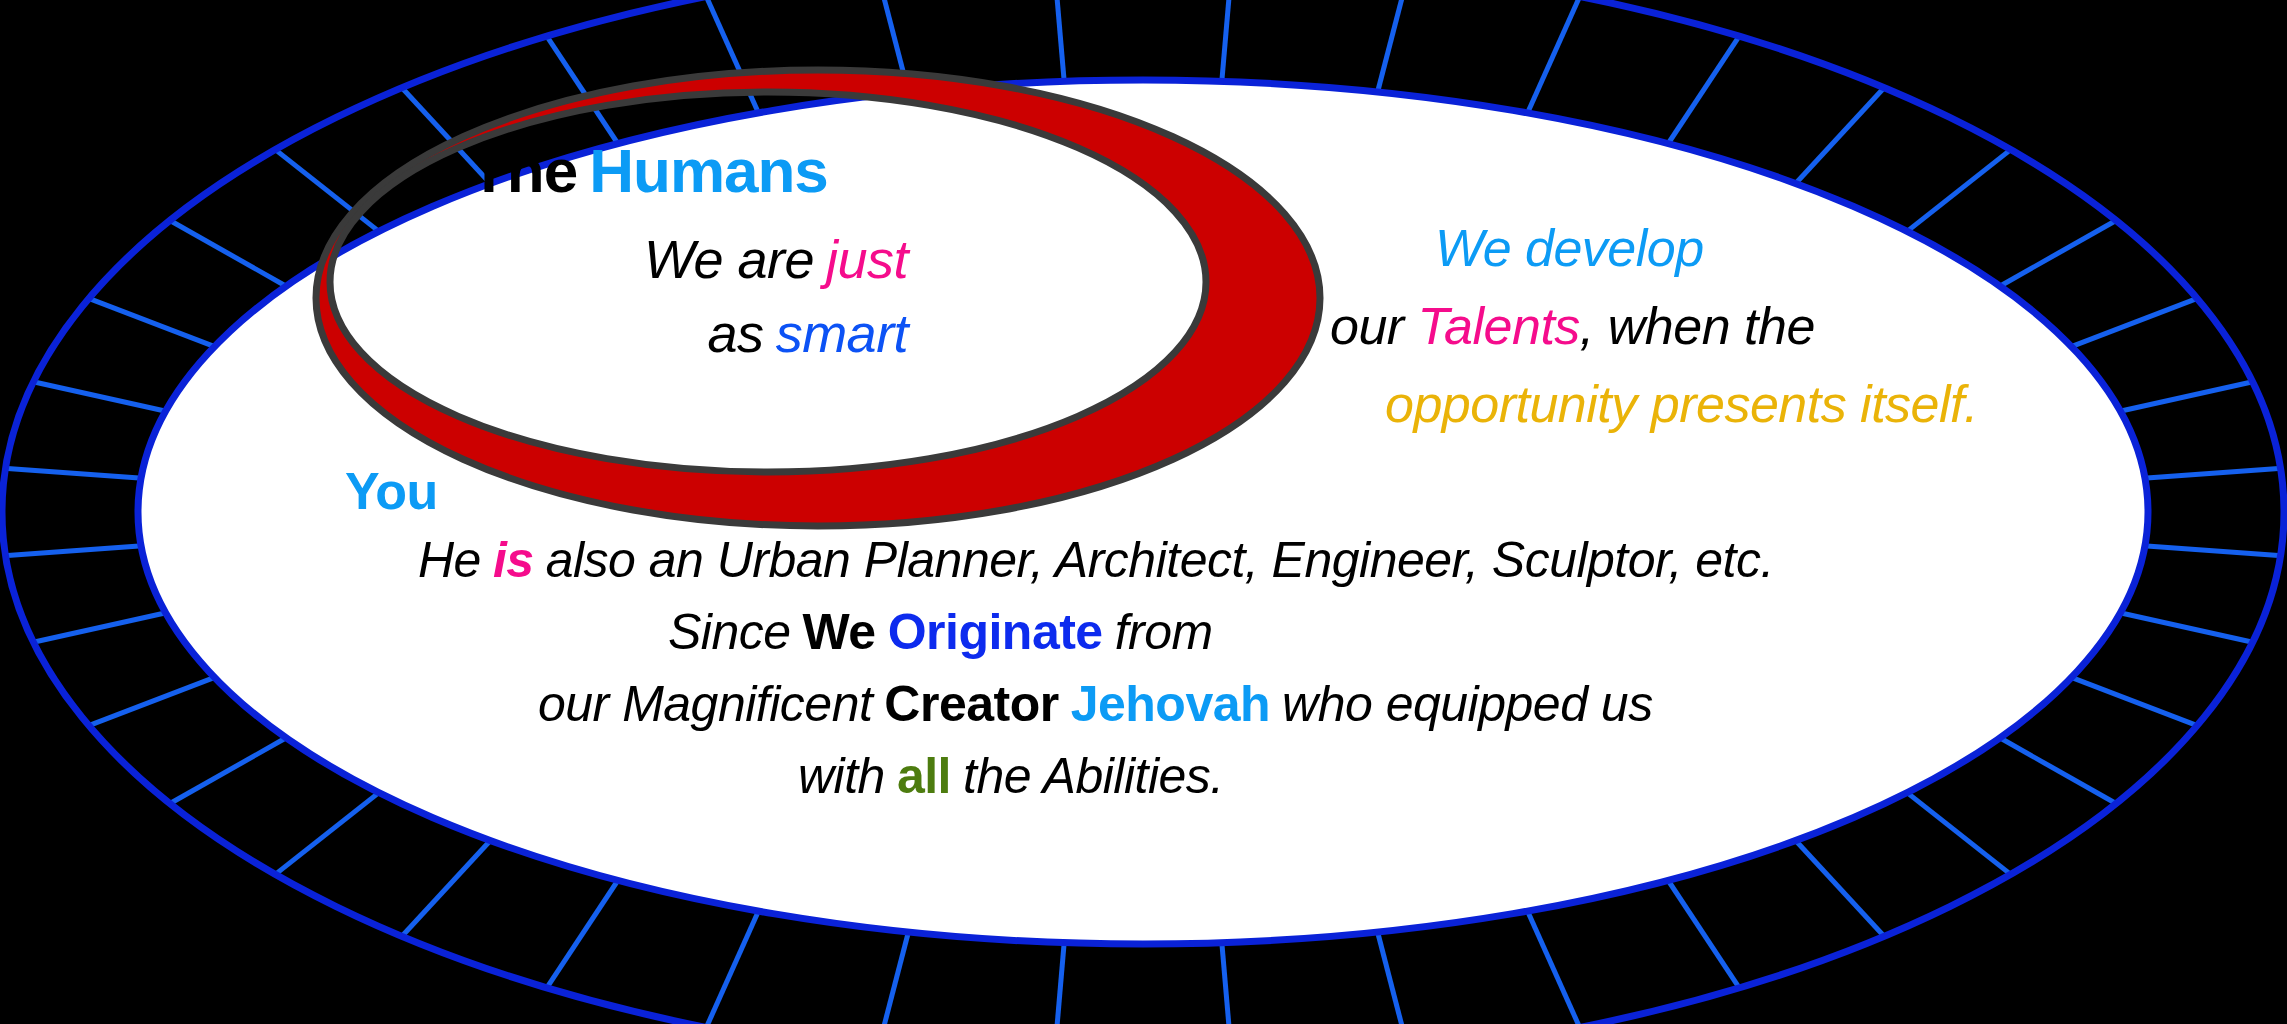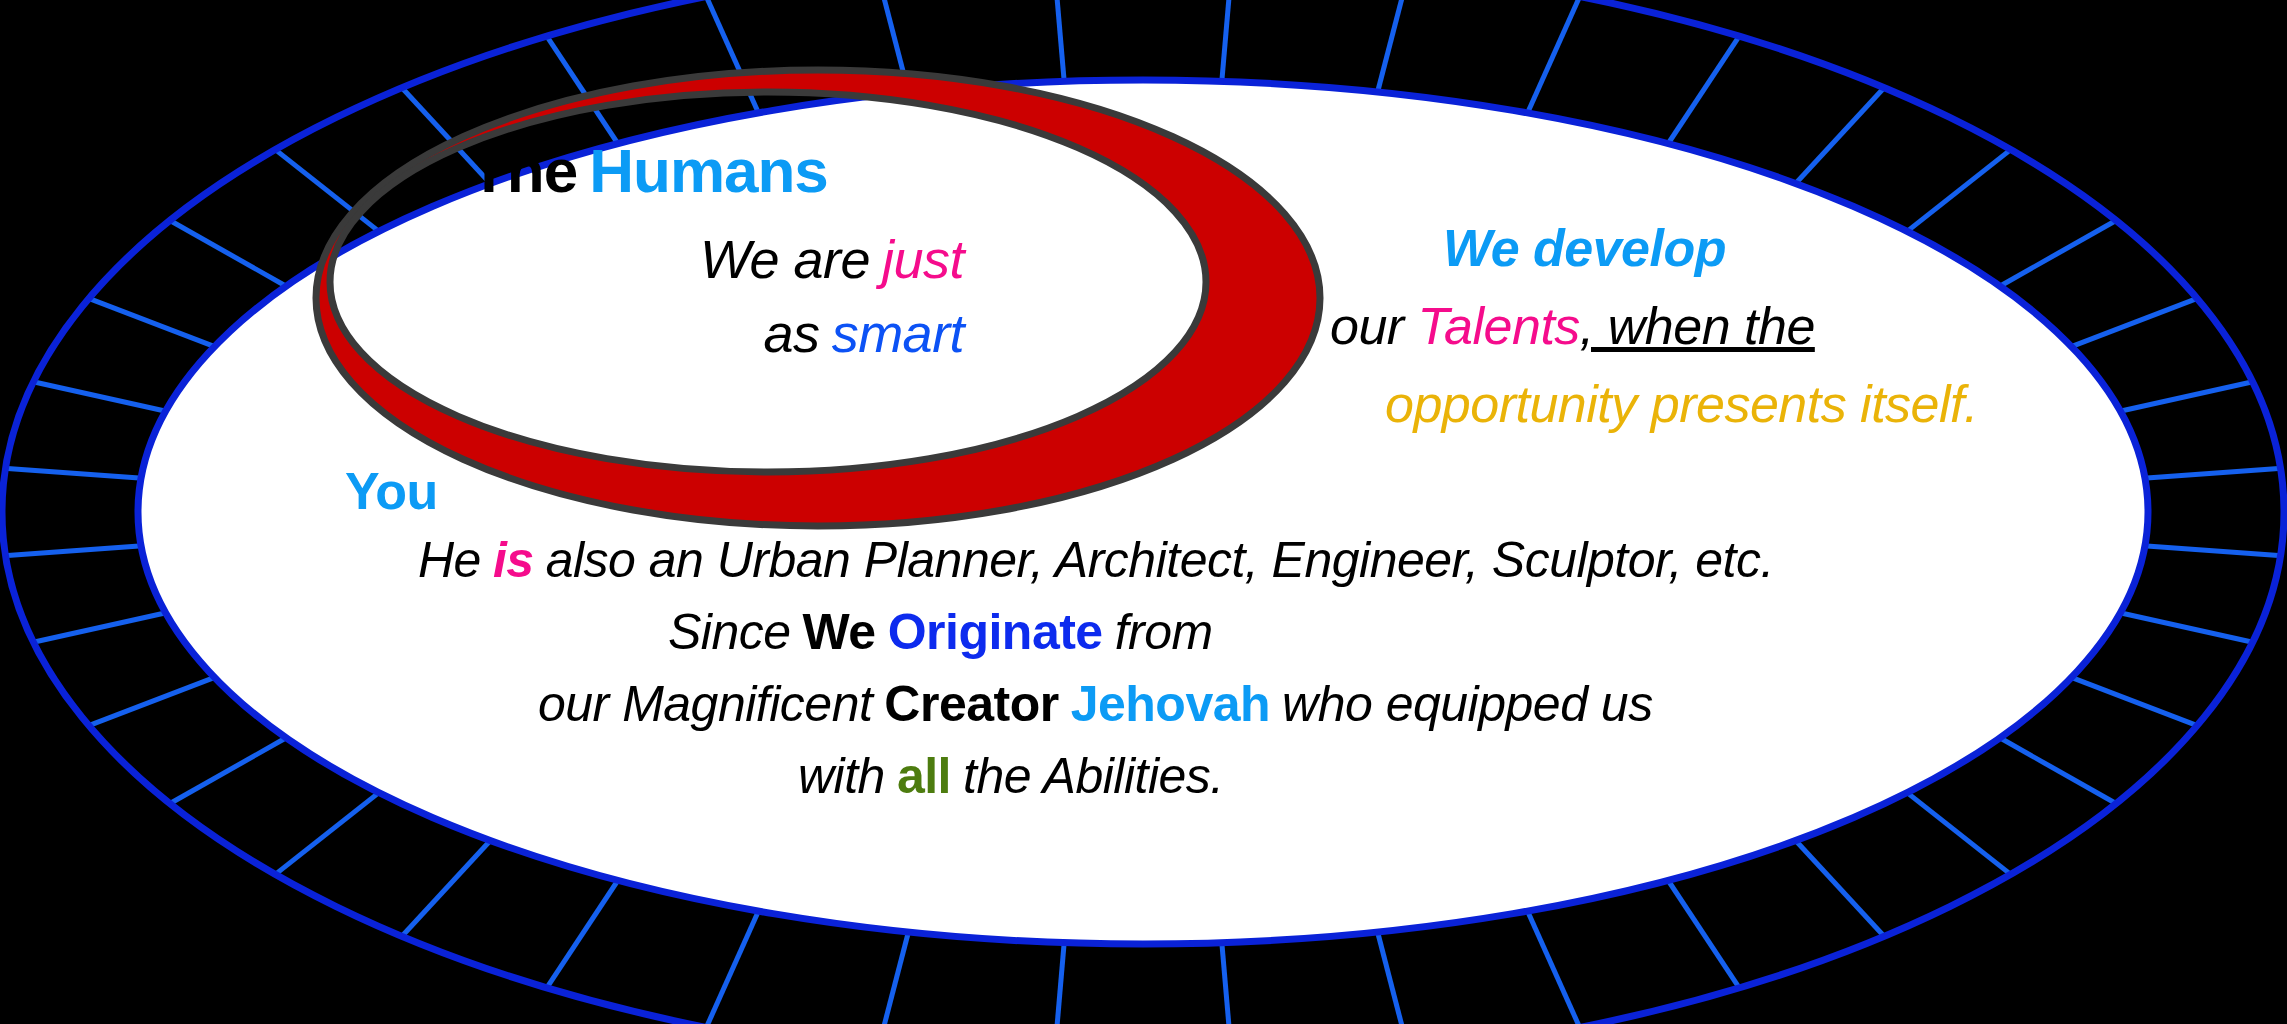--- a/index.html
+++ b/index.html
@@ -32,21 +32,21 @@
   .tblock { position: absolute; white-space: nowrap; }
   .tline  { white-space: nowrap; line-height: 1.0; }
 
   
   #title-block { left: 470px; top: 140px; }
   #title-line {
     font-size: 62px;
     font-weight: bold;
     letter-spacing: -1px;
   }
-  #smart-block { left: 700px; top: 232px; }
+  #smart-block { left: 644px; top: 232px; }
   .smart-line {
     font-size: 54px;
     font-style: italic;
     font-weight: normal;
     letter-spacing: -0.5px;
     text-align: right;
     margin-bottom: 20px;
   }
 
   
@@ -166,22 +166,22 @@
         <span>The</span><span class="sp"></span><span id="title-humans" style="color: rgb(12, 155, 245);">Humans</span>
       </div>
     </div>
 
     <div class="tblock" id="smart-block">
         <div class="tline smart-line" id="sl0"><span style="color: rgb(0, 0, 0);;font-style:italic;font-weight:normal;">We are</span><span class="sp"></span><span style="color: rgb(245, 12, 140);;font-style:italic;font-weight:normal;">just</span></div>
         <div class="tline smart-line" id="sl1"><span style="color: rgb(0, 0, 0);;font-style:italic;font-weight:normal;">as</span><span class="sp"></span><span style="color: rgb(12, 82, 245);;font-style:italic;font-weight:normal;text-align:right;">smart</span></div>
       </div>
 
     <div class="tblock" id="right-block">
-        <div class="tline right-line" id="rl0" style="padding-left: 105px;"><span style="color: rgb(12, 155, 245);;font-style:italic;font-weight:bold;margin-left:8px;">We develop</span></div>
-        <div class="tline right-line" id="rl1" style="padding-left: 0px;"><span style="color: rgb(0, 0, 0);;font-style:italic;font-weight:normal;">our </span><span style="color: rgb(245, 12, 140);;font-style:italic;font-weight:normal;">Talents</span><span style="color: rgb(0, 0, 0);;font-style:italic;font-weight:normal;text-decoration:underline;">, when the</span></div>
+        <div class="tline right-line" id="rl0" style="padding-left: 105px;"><span style="color: rgb(12, 155, 245);;font-style:italic;font-weight:normal;">We develop</span></div>
+        <div class="tline right-line" id="rl1" style="padding-left: 0px;"><span style="color: rgb(0, 0, 0);;font-style:italic;font-weight:normal;">our </span><span style="color: rgb(245, 12, 140);;font-style:italic;font-weight:normal;">Talents</span><span style="color: rgb(0, 0, 0);;font-style:italic;font-weight:normal;">, when the</span></div>
         <div class="tline right-line" id="rl2" style="padding-left: 55px;"><span style="color: #eab308;;font-style:italic;font-weight:normal;">opportunity presents itself.</span></div>
       </div>
 
     <div class="tblock tline" id="you-label" style="color: rgb(12, 155, 245);">You</div>
 
     <div class="tblock" id="body-block">
         <div class="tline body-line" id="bl0" style="padding-left: 0px;"><span style="color: rgb(0, 0, 0);;font-style:italic;font-weight:normal;">He</span><span class="sp"></span><span style="color: rgb(245, 12, 140);;font-weight:bold;font-style:italic;">is</span><span class="sp"></span><span style="color: rgb(0, 0, 0);;font-style:italic;font-weight:normal;">also  an  Urban Planner, Architect, Engineer, Sculptor, etc.</span></div>
         <div class="tline body-line" id="bl1" style="padding-left: 250px;"><span style="color: rgb(0, 0, 0);;font-style:italic;font-weight:normal;">Since</span><span class="sp"></span><span style="color: rgb(0, 0, 0);;font-weight:bold;font-style:normal;">We</span><span class="sp"></span><span style="color: rgb(13, 43, 238);;font-weight:bold;font-style:normal;">Originate</span><span class="sp"></span><span style="color: rgb(0, 0, 0);;font-style:italic;font-weight:normal;">from</span></div>
         <div class="tline body-line" id="bl2" style="padding-left: 120px;"><span style="color: rgb(0, 0, 0);;font-style:italic;font-weight:normal;">our Magnificent</span><span class="sp"></span><span style="color: rgb(0, 0, 0);;font-weight:bold;font-style:normal;">Creator</span><span class="sp"></span><span style="color: rgb(12, 155, 245);;font-weight:bold;font-style:normal;">Jehovah</span><span class="sp"></span><span style="color: rgb(0, 0, 0);;font-style:italic;font-weight:normal;">who  equipped us</span></div>
         <div class="tline body-line" id="bl3" style="padding-left: 380px;"><span style="color: rgb(0, 0, 0);;font-style:italic;font-weight:normal;">with</span><span class="sp"></span><span style="color: #4d7c0f;;font-weight:bold;font-style:normal;">all</span><span class="sp"></span><span style="color: rgb(0, 0, 0);;font-style:italic;font-weight:normal;">the Abilities.</span></div>

